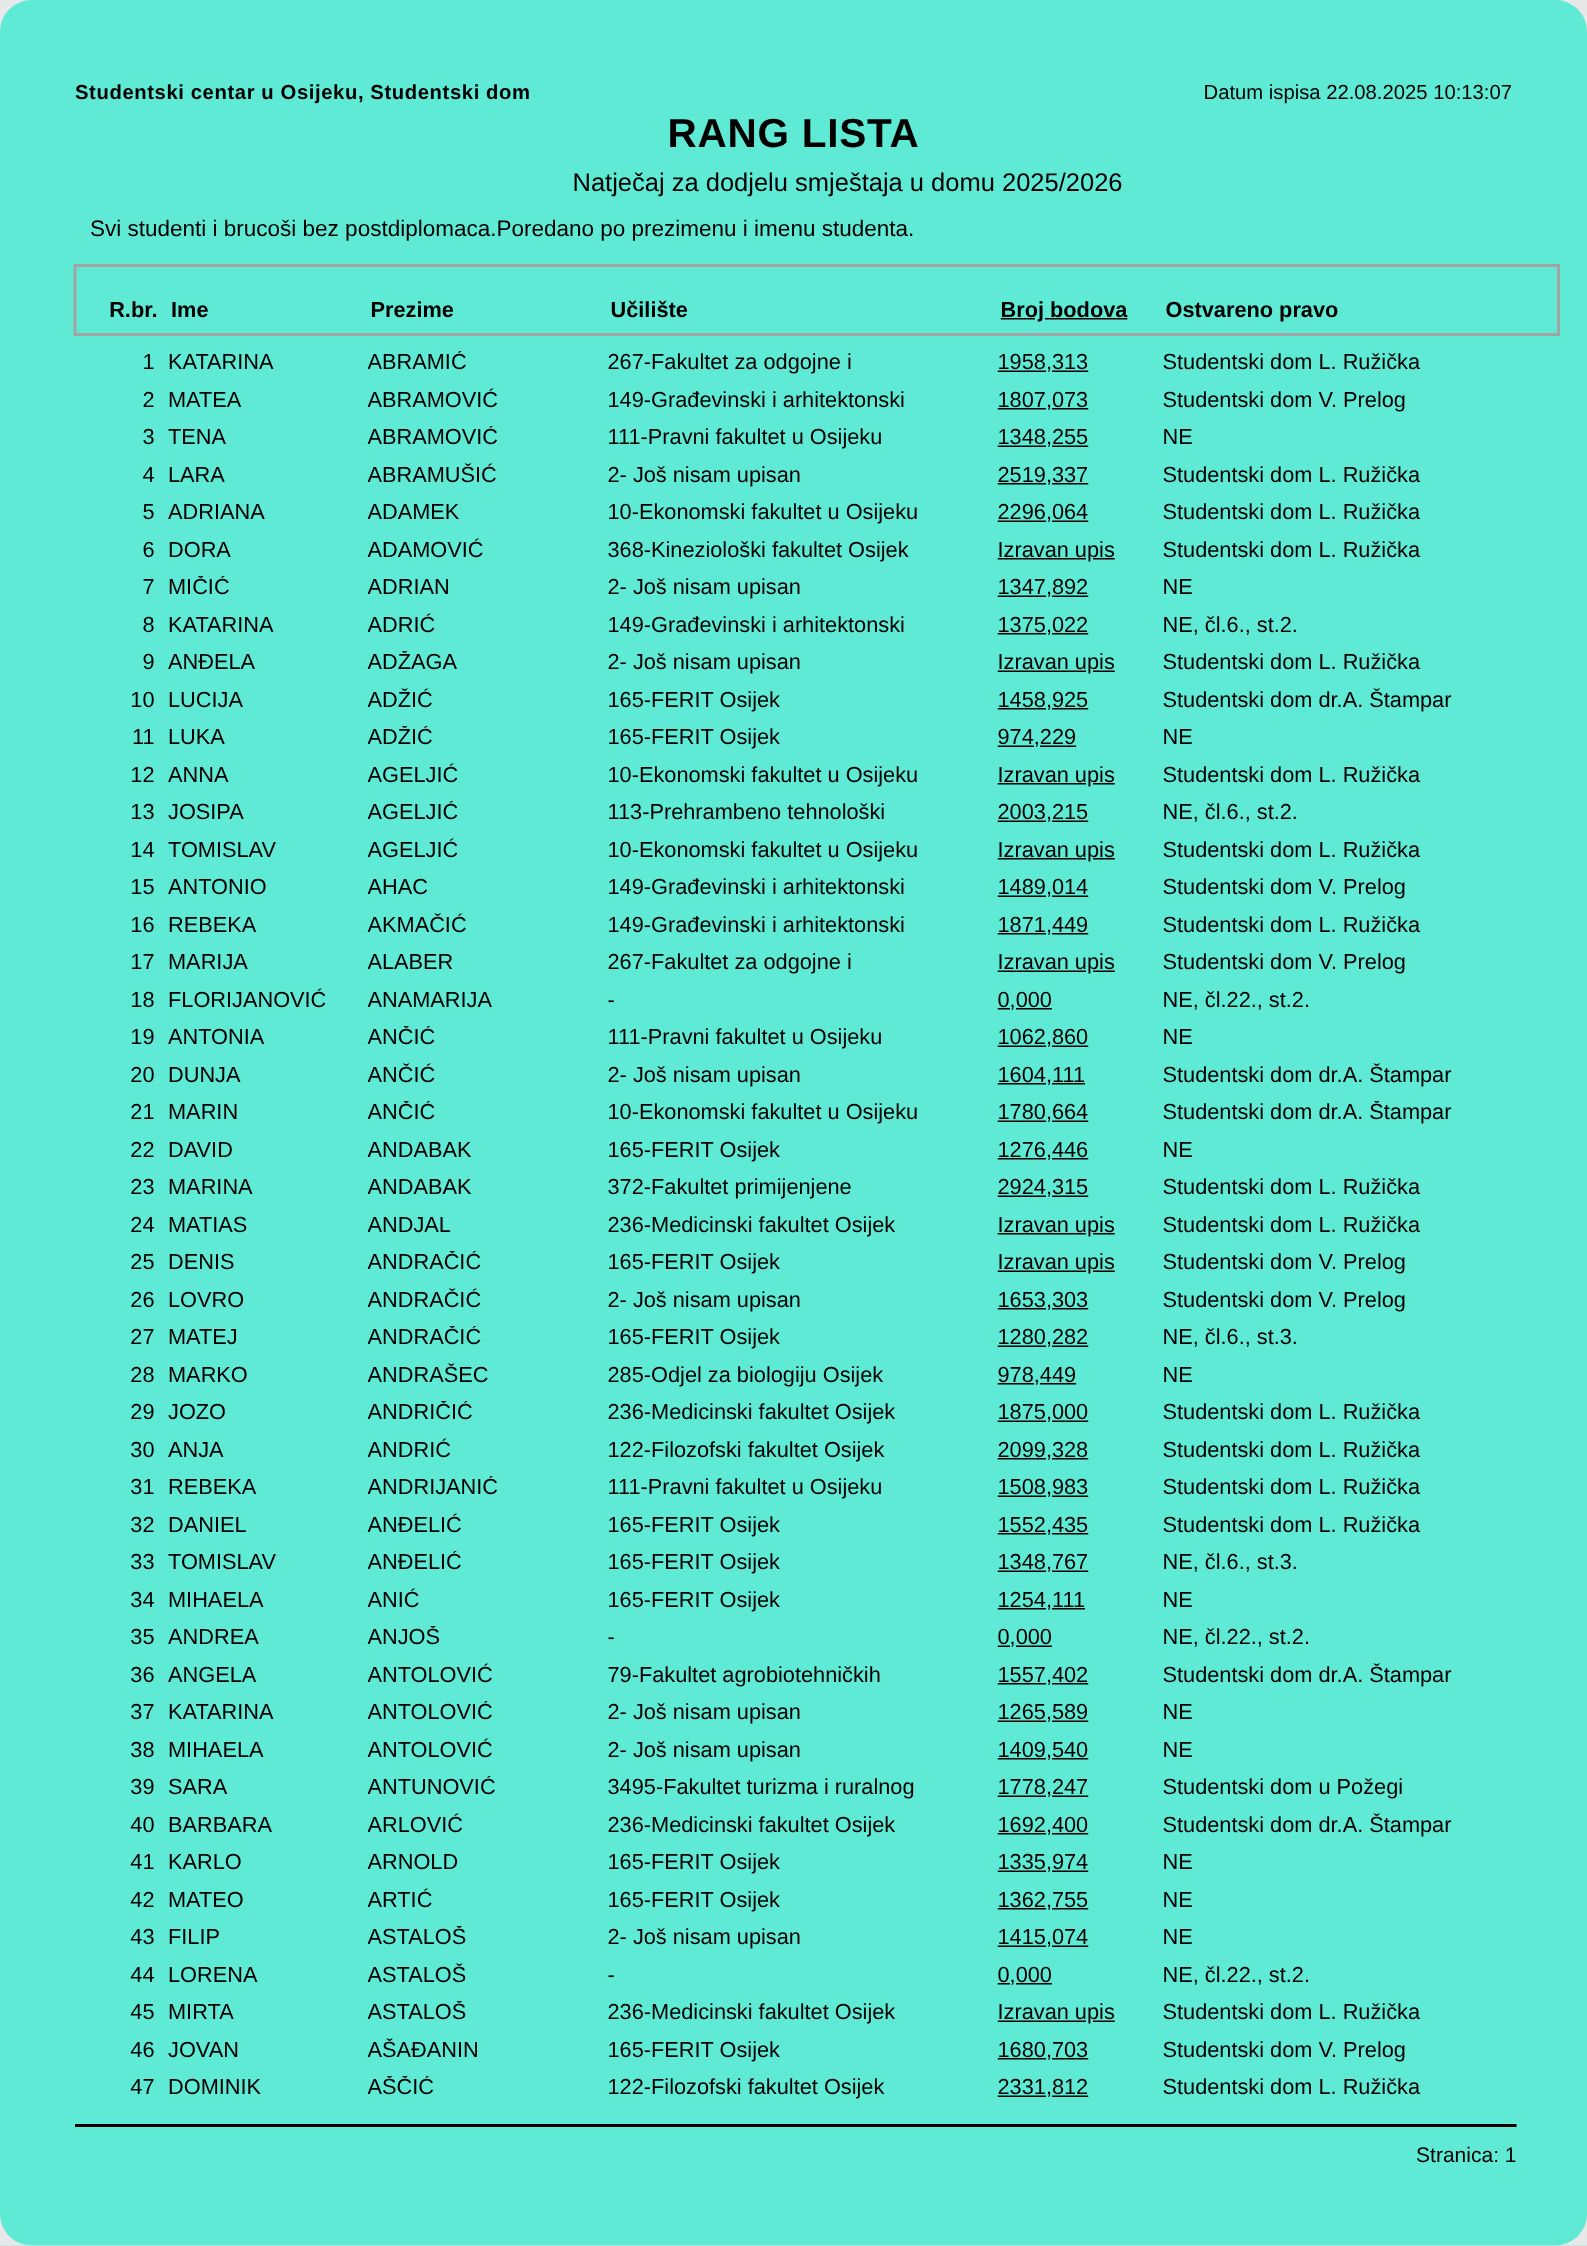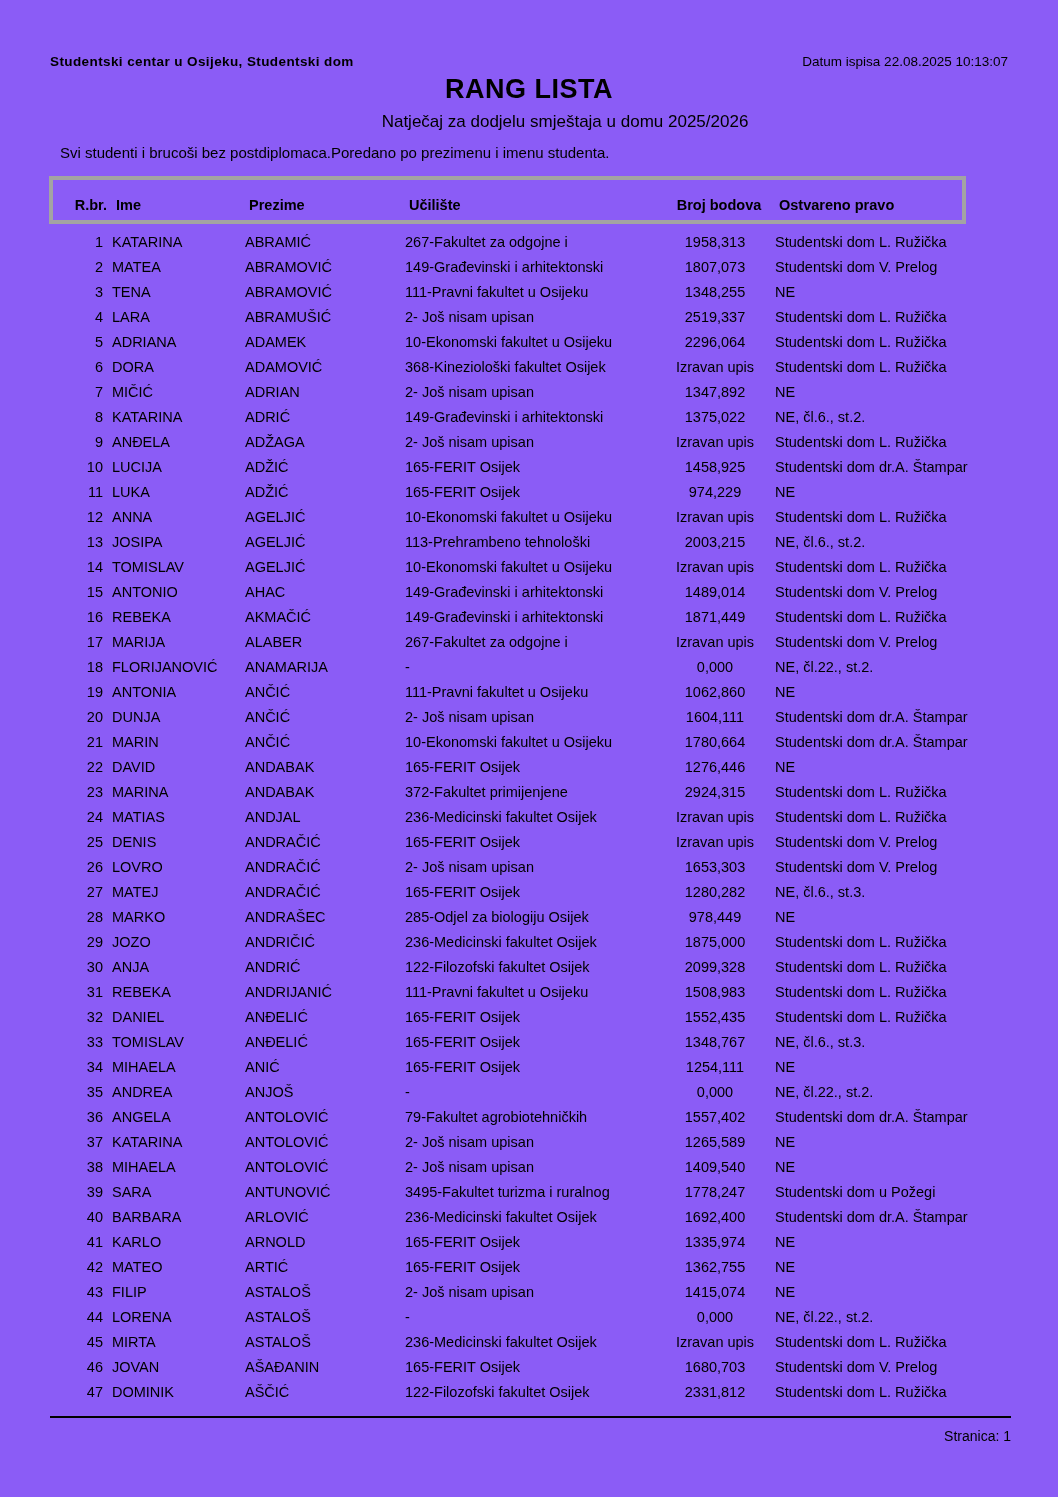--- a/index.html
+++ b/index.html
@@ -1,23 +1,24 @@
 <!DOCTYPE html>
 <html><head>
 <meta charset="utf-8">
 <style>
   html,body { margin:0; padding:0; background:#e8e8e8; }
   .page {
     position:relative;
     width:1058px; height:1497px;
     margin:0 auto;
-    background:#8b5cf6;
+    background:#5eead4;
     color:#000000;
     font-family:"Liberation Sans", sans-serif;
     overflow:hidden;
+    border-radius:21px;
   }
   
   .doc-meta {
     position:absolute; top:54px; left:50px; right:50px;
     display:flex; justify-content:space-between; align-items:baseline;
   }
   .org { font-size:13.5px; font-weight:bold; letter-spacing:0.4px; }
   .print-date { font-size:13.5px; }
   
   .title {
@@ -34,27 +35,27 @@
   }
   
   .grid6 {
     display:grid;
     grid-template-columns:54px 142px 160px 260px 100px 241px;
     align-items:center;
   }
   .cell { white-space:nowrap; overflow:hidden; font-size:14.5px; }
   .c1 { text-align:right; }
   .c2 { padding-left:9px; }
-  .c5 { text-align:center; }
+  .c5 { text-align:left;text-decoration:underline; }
   .c6 { padding-left:10px; }
   
   .table-head {
     position:absolute; top:176px; left:49px;
-    width:917px; height:48px;
-    border:4px solid #a3a3a3;
+    width:991px; height:48px;
+    border:2px solid #a3a3a3;
     box-sizing:border-box;
     align-content:end;
     padding-bottom:7px;
   }
   .table-head .cell { font-weight:bold; }
   
   .table-rows {
     position:absolute; top:229px; left:49px; width:957px;
   }
   .row { height:25px; }

